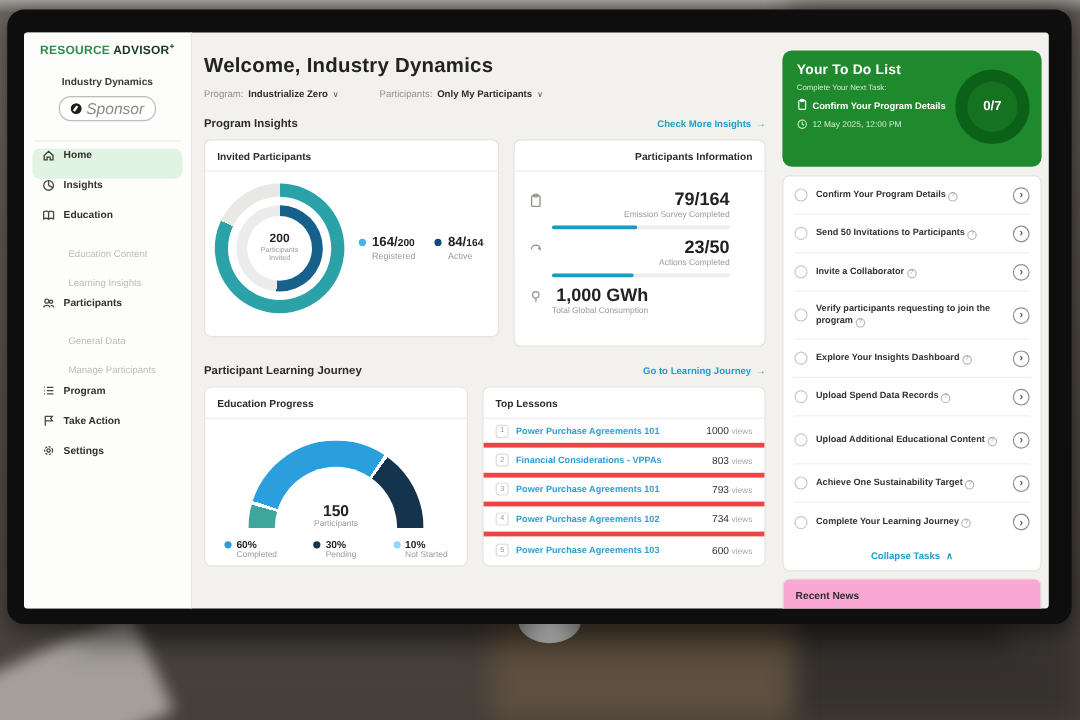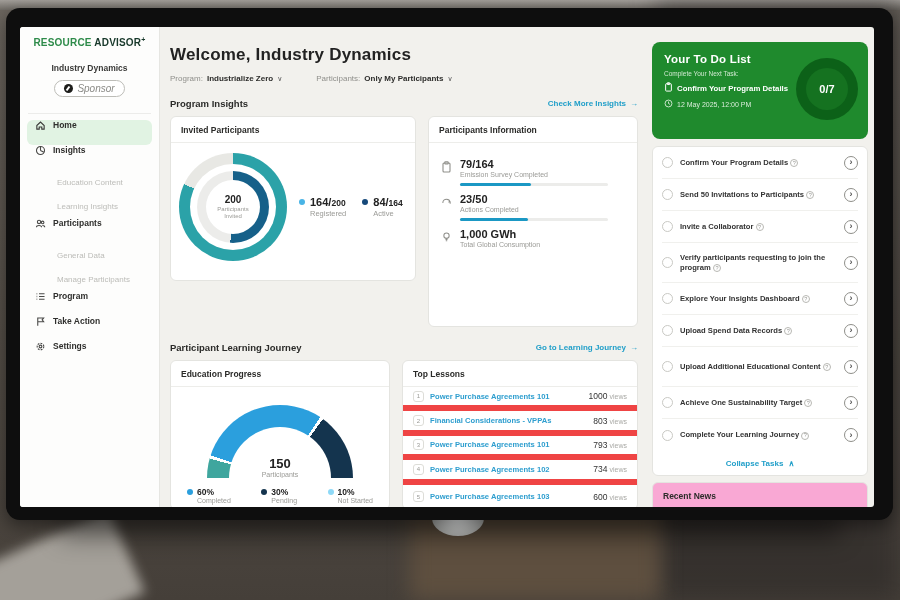--- a/index.html
+++ b/index.html
@@ -31,21 +31,21 @@
 
   
   .sidebar { width:140px; background:#fdfdfc; border-right:1px solid #e6e6e2;
              padding-top:9px; flex-shrink:0; }
   .logo { text-align:center; font-weight:bold; font-size:10px; letter-spacing:.2px; }
   .logo .p1 { color:#2e8b4a; } .logo .p2 { color:#17382a; }
   .logo .plus { font-size:7px; vertical-align:super; color:#17382a; }
   .org-name { text-align:center; font-size:8.5px; font-weight:bold; color:#3a3a38; margin-top:15px; }
   .badge { display:flex; align-items:center; gap:4px; width:max-content; margin:7px auto 16px;
            border:1px solid #bdbdb8; border-radius:10px; padding:2px 9px; color:#8a8a86;
-           font-size:10px; font-style:italic; background:#fff; }
+           font-size:13px; font-style:italic; background:#fff; }
   .badge-dot { width:9px; height:9px; border-radius:50%; background:#1d1d1b; position:relative; }
   .badge-dot::after { content:""; position:absolute; left:3px; top:2px; width:2px; height:5px;
            background:#fff; transform:rotate(35deg); }
   .side-div { border-top:1px solid #ececea; margin:10px 8px 6px; }
   .nav { padding:0 7px; }
   .nav-item { display:flex; align-items:flex-start; gap:7px; height:25px; padding-left:8px;
               border-radius:6px; font-weight:bold; font-size:8.5px; color:#2f2f2d; cursor:pointer; }
   .nav-item.active { background:#e1f3e3; }
   .nav-item svg { flex-shrink:0; }
   .nav-sub { height:24px; display:flex; align-items:center; padding-left:30px;
@@ -80,25 +80,25 @@
   .d4 .big { font-size:10px; font-weight:bold; color:#222; }
   .d4 .sm { font-size:6px; color:#9a9a96; width:44px; line-height:1.25; margin-top:1px; }
   .legend-col { display:flex; flex-direction:row; gap:16px; }
   .leg-item { display:flex; gap:5px; }
   .leg-dot { width:6px; height:6px; border-radius:50%; margin-top:3px; flex-shrink:0; }
   .leg-val { font-size:11px; font-weight:bold; color:#222; }
   .leg-val .tot { font-size:8.5px; }
   .leg-lab { font-size:7.5px; color:#9a9a96; margin-top:1px; }
 
   
-  .card-pinfo { width:210px; height:211px; }
+  .card-pinfo { width:210px; height:173px;text-align:right; }
   .pinfo-body { padding:8px 12px; }
   .stat { display:flex; gap:8px; margin-top:7px; }
   .stat-icon { margin-top:3px; flex-shrink:0; }
-  .stat-val { font-size:11px; font-weight:bold; color:#222; }
+  .stat-val { font-size:15px; font-weight:bold; color:#222; }
   .stat-lab { font-size:7px; color:#9a9a96; margin-top:1px; }
   .stat-bar { width:148px; height:3px; background:#ececea; border-radius:2px; margin-top:5px; }
   .stat-bar-fill { height:3px; border-radius:2px; background:#1b98c4; }
 
   
   .card-edu { width:220px; height:150px; }
   .edu-body { padding:8px 10px 0; }
   .gauge { width:146px; height:73px; margin:10px auto 0; overflow:hidden; position:relative; }
   .gauge-arc { width:146px; height:146px; border-radius:50%; }
   .gauge-hole { position:absolute; left:22px; top:22px; width:102px; height:102px;
@@ -108,21 +108,21 @@
   .gauge-center .sm { font-size:7px; color:#9a9a96; }
   .edu-legend { display:flex; justify-content:space-between; padding:9px 6px 0; }
   .eleg { display:flex; gap:4px; }
   .eleg .dot { width:6px; height:6px; border-radius:50%; margin-top:2px; }
   .eleg .pct { font-size:8.5px; font-weight:bold; color:#222; }
   .eleg .lab { font-size:7px; color:#9a9a96; }
 
   
   .card-lessons { width:236px; height:150px; }
   .lesson-row { display:flex; align-items:center; gap:6px; height:24.4px; padding:0 10px;
-                border-bottom:6px solid #ef4444; }
+                border-bottom:4px solid #ef4444; }
   .lesson-row:last-child { border-bottom:none; }
   .rank { width:11px; height:11px; border:1px solid #ddddd8; border-radius:3px; color:#9a9a96;
           font-size:6px; display:flex; align-items:center; justify-content:center; flex-shrink:0; }
   .lesson-title { color:#2e9ecf; font-size:7.6px; font-weight:bold; flex:1; cursor:pointer; }
   .views-n { font-size:8.5px; font-weight:normal; color:#333; }
   .views-s { font-size:7px; color:#aaaaa6; margin-left:2px; }
 
   
   .rpanel { flex:1; padding:0 6px 0 4px; }
   .todo-hero { margin-top:15px; height:97px; background:#1f8a2d; border-radius:8px;
@@ -189,20 +189,26 @@
             </svg></span>
         <span>Home</span>
       </div>
       <div class="nav-item">
         <span><svg width="11" height="11" viewBox="0 0 12 12" fill="none" stroke="#4a4a48" stroke-width="1.2">
               <circle cx="6" cy="6" r="4.4"></circle>
               <path d="M6 6 V1.6 M6 6 L9.8 8"></path>
             </svg></span>
         <span>Insights</span>
       </div>
+      <div class="nav-item">
+        <span><svg width="11" height="11" viewBox="0 0 12 12" fill="none" stroke="#4a4a48" stroke-width="1.2">
+              <path d="M1.5 2.8 C3.2 1.9 4.8 1.9 6 3 C7.2 1.9 8.8 1.9 10.5 2.8 V9.2 C8.8 8.4 7.2 8.4 6 9.5 C4.8 8.4 3.2 8.4 1.5 9.2 Z M6 3 V9.5"></path>
+            </svg></span>
+        <span>Education</span>
+      </div>
       <div class="nav-sub">Education Content</div>
       <div class="nav-sub">Learning Insights</div>
       <div class="nav-item">
         <span><svg width="11" height="11" viewBox="0 0 12 12" fill="none" stroke="#4a4a48" stroke-width="1.2">
               <circle cx="4.4" cy="4.3" r="1.8"></circle>
               <circle cx="8.3" cy="4.8" r="1.4"></circle>
               <path d="M1.6 10 C1.6 7.6 7.2 7.6 7.2 10 M8 8.2 C9.8 8.2 10.6 9 10.6 10"></path>
             </svg></span>
         <span>Participants</span>
       </div>

